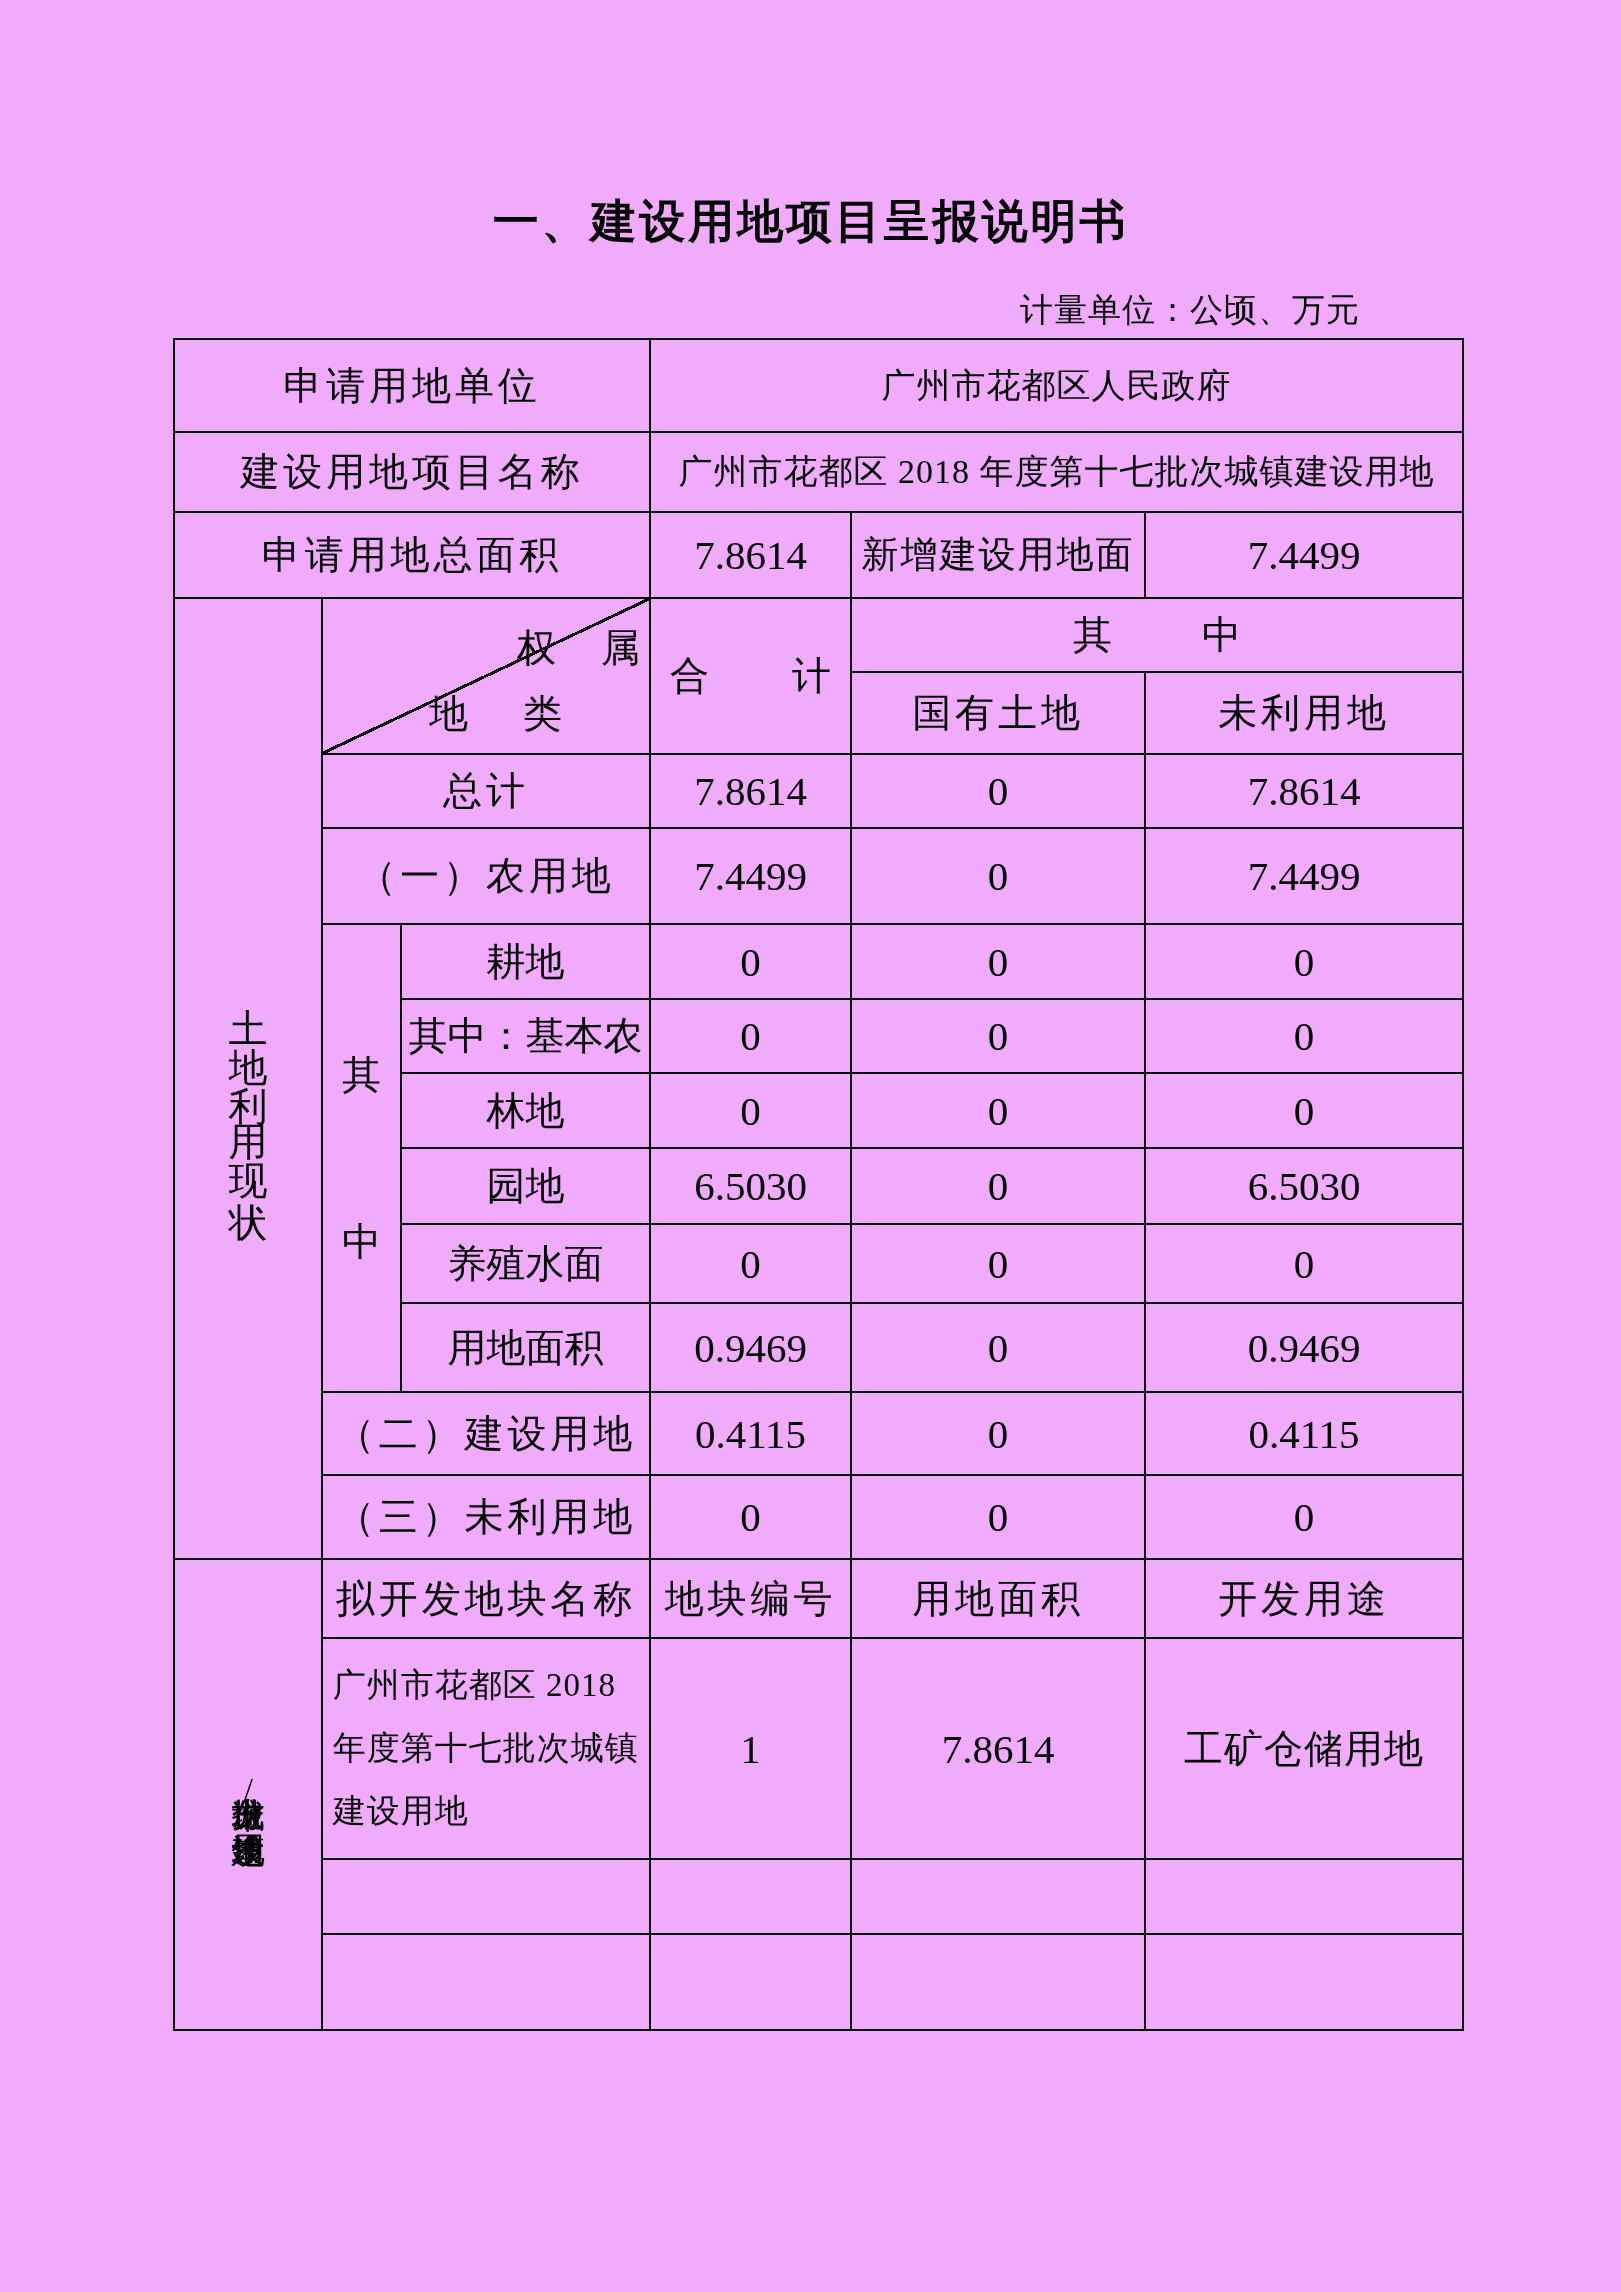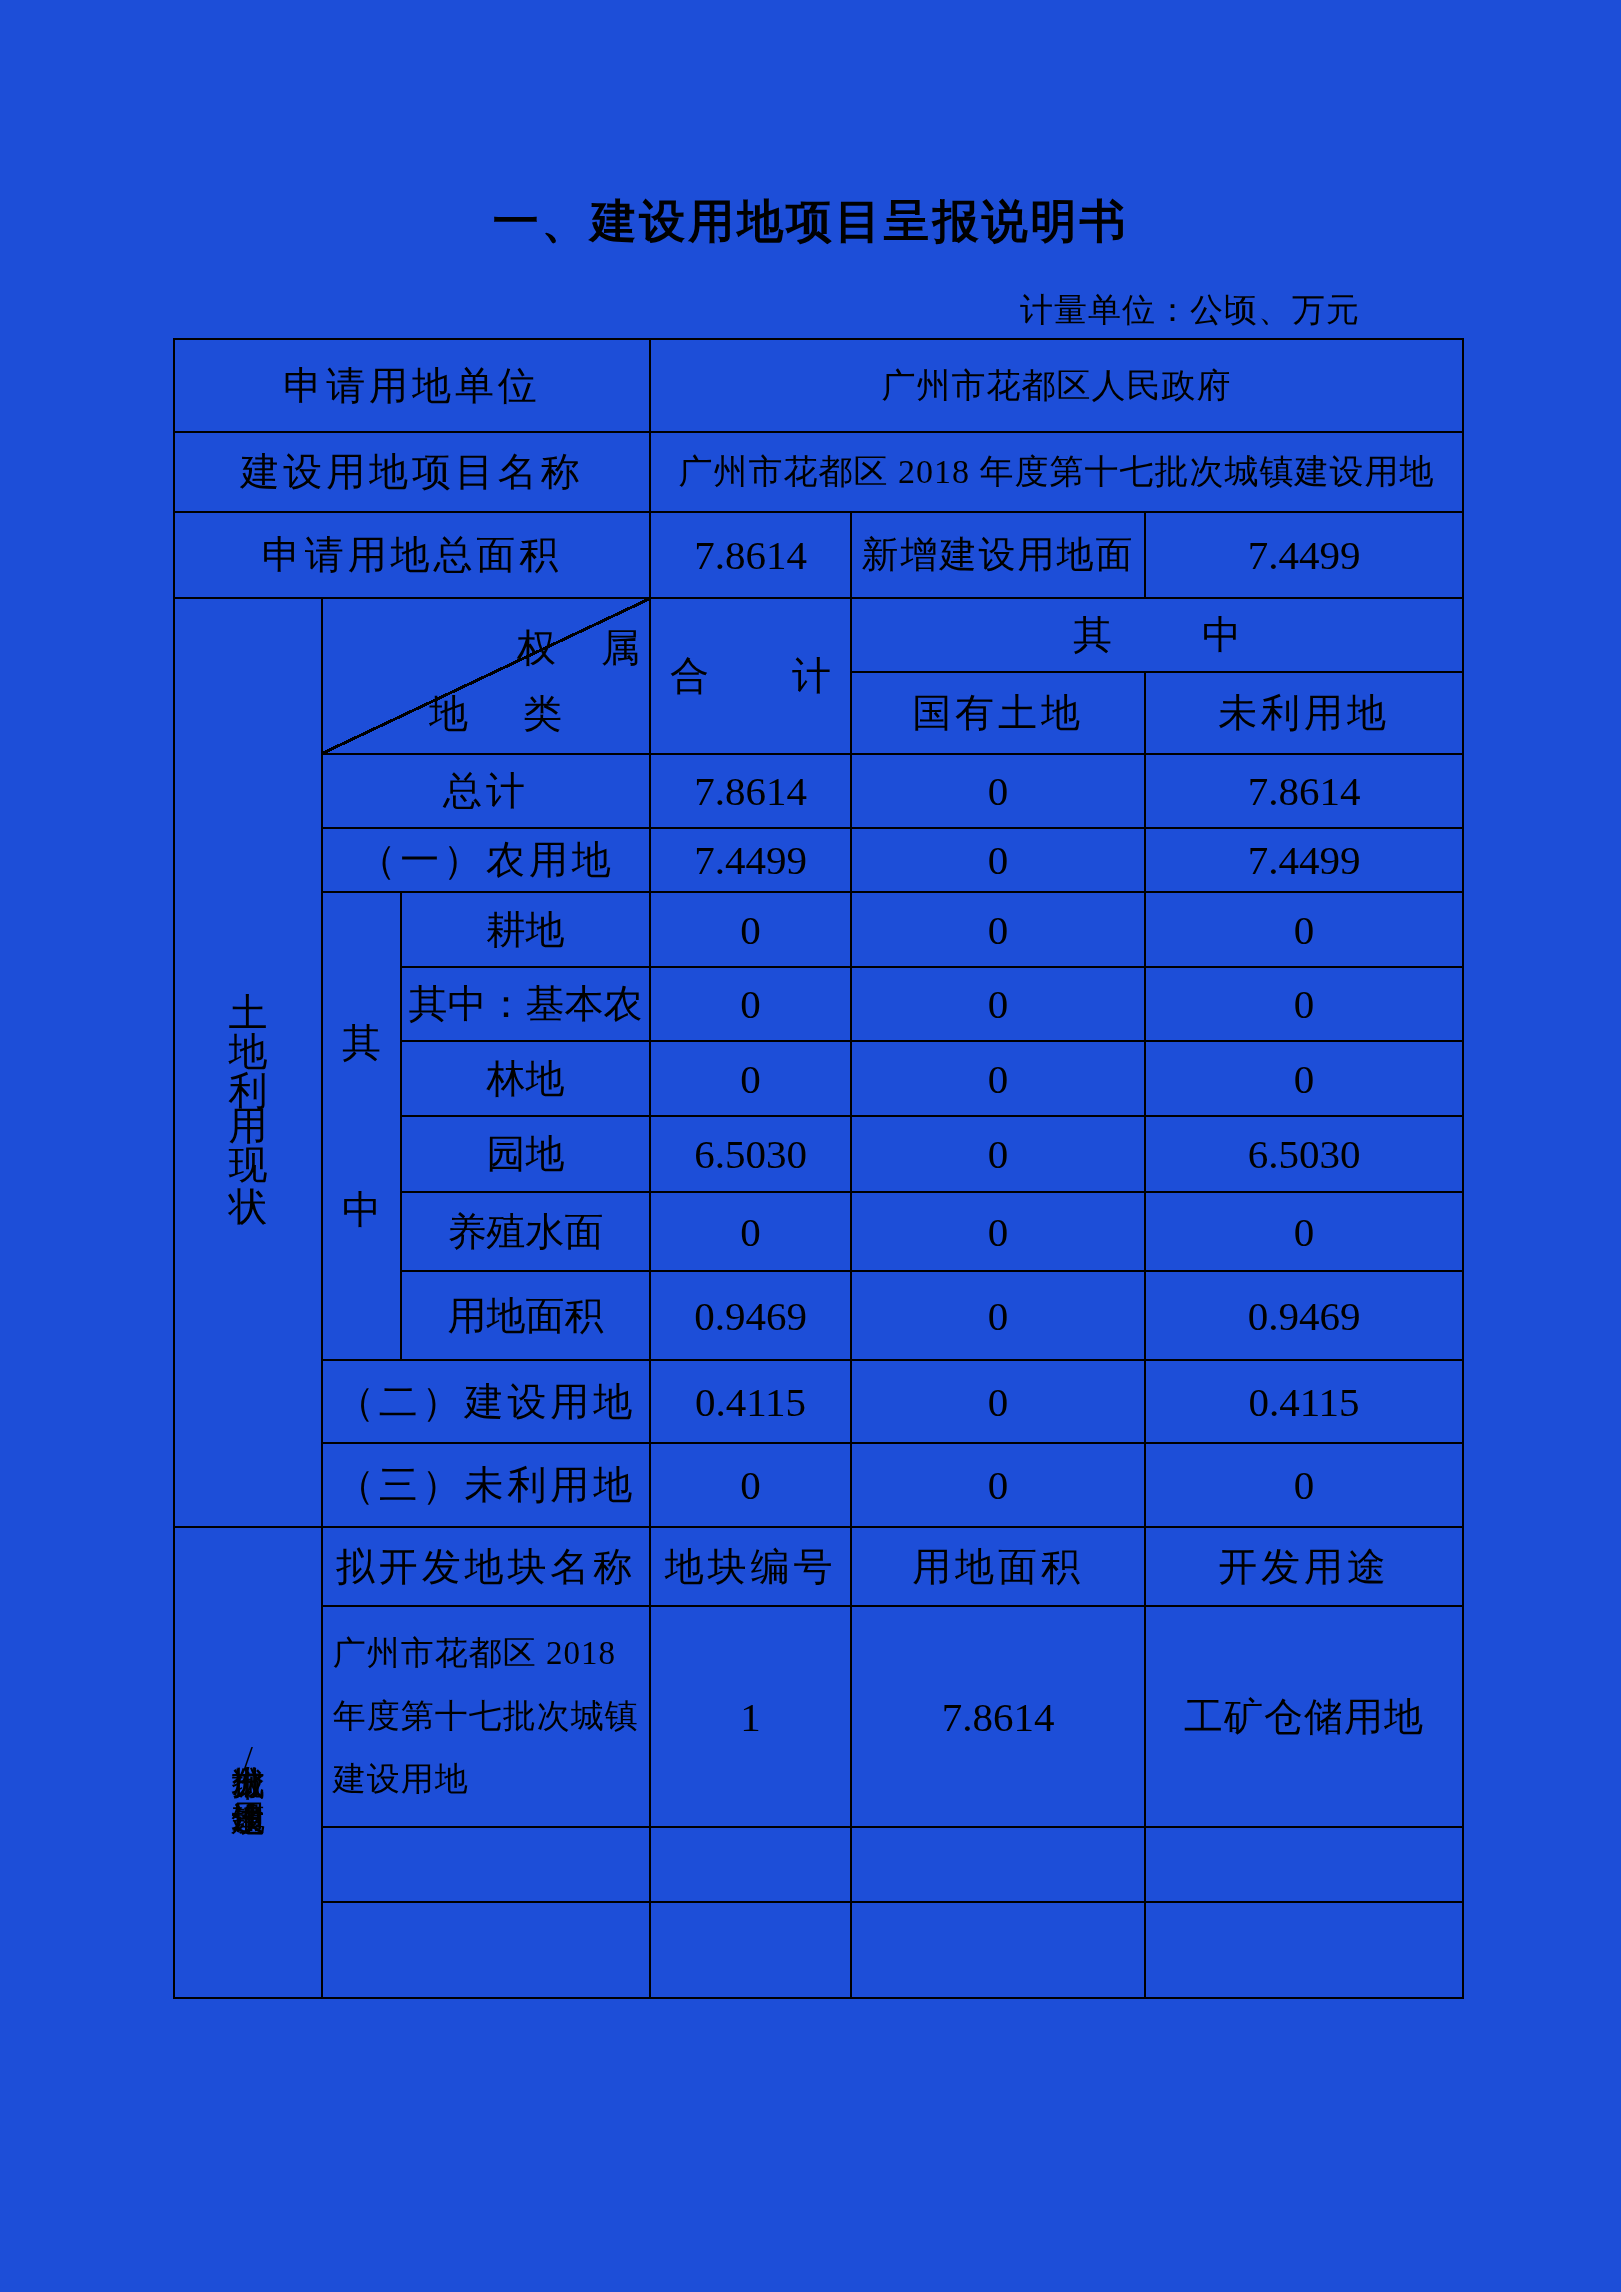--- a/index.html
+++ b/index.html
@@ -1,21 +1,21 @@
 <!DOCTYPE html>
 <html><head>
 <meta charset="utf-8">
 <style>
   * { margin: 0; padding: 0; box-sizing: border-box; }
   html, body { background: #e8e8e8; }
   .page {
     position: relative;
     width: 1621px;
     height: 2293px;
-    background: #1d4ed8;
+    background: #f0abfc;
     font-family: "Liberation Serif", "DejaVu Serif", serif;
     color: #000;
     overflow: hidden;
   }
   .doc-title {
     position: absolute;
     top: 194px;
     left: 0;
     width: 100%;
     text-align: center;
@@ -165,21 +165,21 @@
         <td class="sp">未利用地</td>
       </tr>
 
       <tr style="height:74px">
         <td colspan="2" class="sp">总计</td>
         <td class="num">7.8614</td>
         <td class="num">0</td>
         <td class="num">7.8614</td>
       </tr>
 
-      <tr style="height:64px">
+      <tr style="height:96px">
         <td colspan="2" class="sp nowrap">（一）农用地</td>
         <td class="num">7.4499</td>
         <td class="num">0</td>
         <td class="num">7.4499</td>
       </tr>
 
       <tr style="height:75px">
         <td rowspan="6">
           <div class="among-side-inner">
             <span>其</span>

